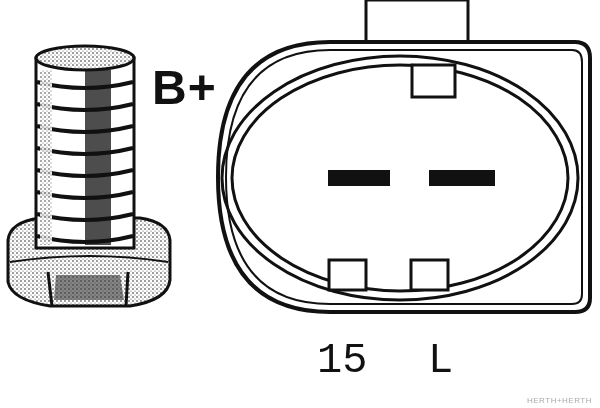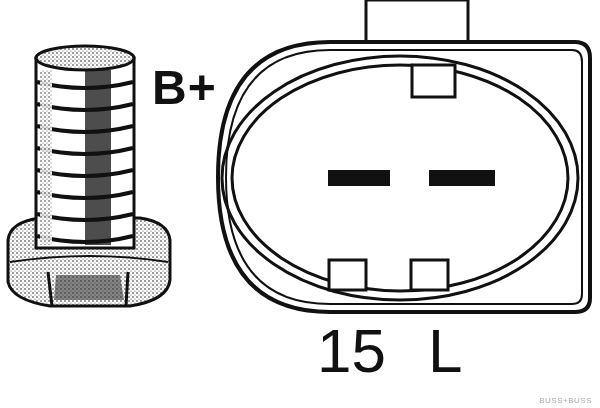--- a/index.html
+++ b/index.html
@@ -1,20 +1,20 @@
 <!DOCTYPE html>
 <html><head>
   <meta charset="utf-8">
   <style>
     html, body { margin: 0; padding: 0; background: #ffffff; }
     body { width: 600px; height: 408px; position: relative; overflow: hidden; font-family: "Liberation Sans", sans-serif; }
     svg { position: absolute; left: 0; top: 0; }
     .lbl { position: absolute; color: #111; font-weight: bold; font-family: "Liberation Sans", sans-serif; }
     .bplus { left: 152px; top: 64px; font-size: 48px; line-height: 48px; letter-spacing: 1px; }
-    .pinlbl { top: 320px; font-size: 62px; line-height: 62px; font-weight: normal; }
+    .pinlbl { top: 330px; font-size: 42px; line-height: 62px; font-weight: normal; font-family: Liberation Mono, monospace; }
     .p15 { left: 317px; }
     .pL { left: 428px; }
     .brand { position: absolute; right: 8px; bottom: 3px; font-size: 8px; color: #aaaaaa; letter-spacing: 0.5px; font-family: "Liberation Sans", sans-serif; }
   </style>
 </head>
 <body>
 
 <svg width="600" height="408" viewBox="0 0 600 408">
   <defs>
     <pattern id="stipple" width="4" height="4" patternUnits="userSpaceOnUse">
@@ -64,13 +64,13 @@
     <rect x="411" y="260" width="37" height="30" fill="#fff" stroke-width="3"></rect>
 
     <rect x="328" y="170" width="62" height="16" fill="#111" stroke="none"></rect>
     <rect x="429" y="170" width="66" height="16" fill="#111" stroke="none"></rect>
   </g>
 </svg>
 
 <div class="lbl bplus">B+</div>
 <div class="lbl pinlbl p15">15</div>
 <div class="lbl pinlbl pL">L</div>
-<div class="brand">BUSS+BUSS</div>
+<div class="brand">HERTH+HERTH</div>
 
 </body></html>

